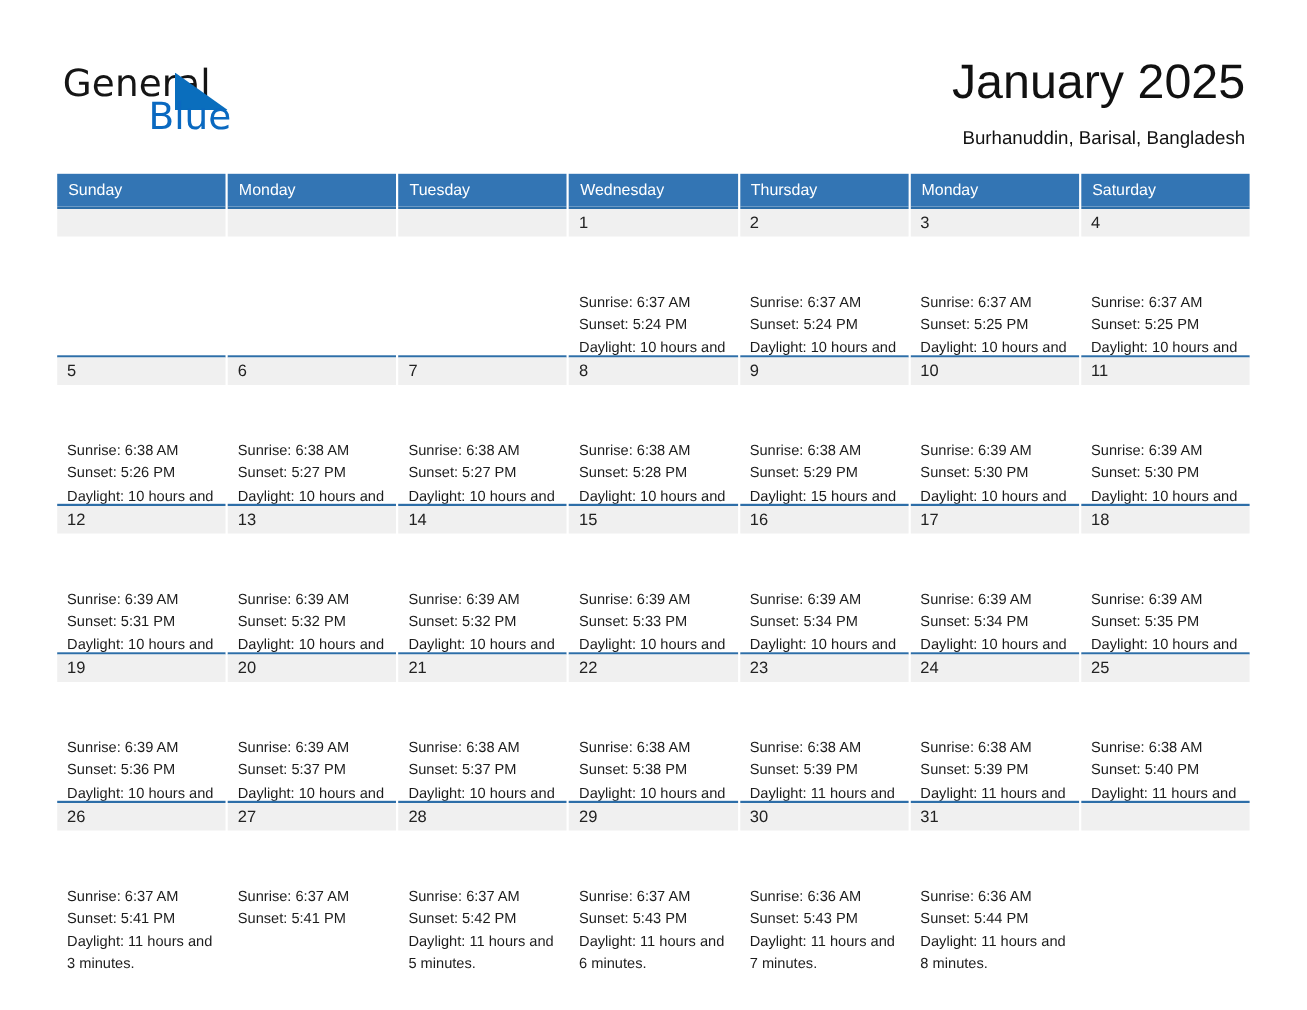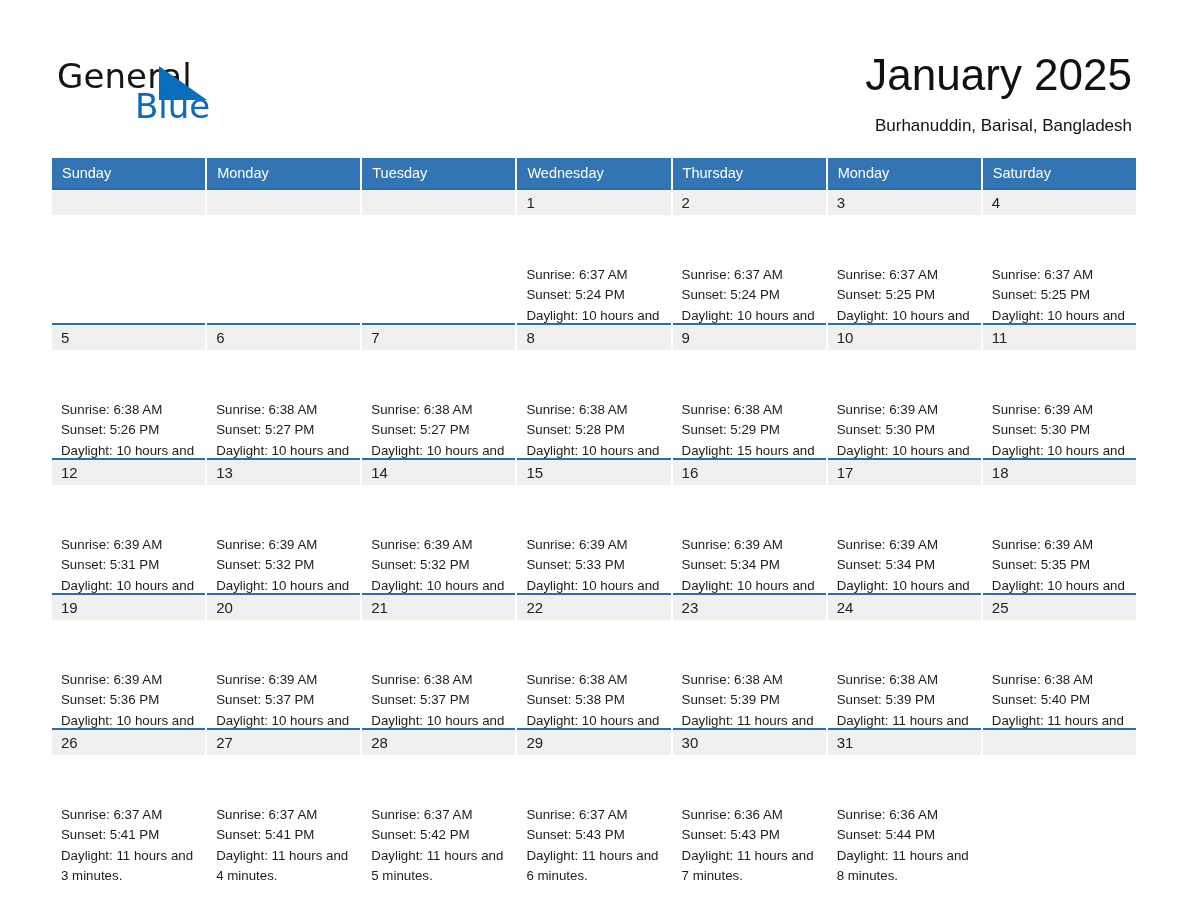--- a/index.html
+++ b/index.html
@@ -435,21 +435,20 @@
           <div>Sunrise: 6:37 AM</div>
           <div>Sunset: 5:41 PM</div>
           <div class="daylight-line">Daylight: 11 hours and 3 minutes.</div>
         </div>
       </div>
       <div class="day-cell">
         <div class="day-num-strip"><span class="day-num">27</span></div>
         <div class="day-body">
           <div>Sunrise: 6:37 AM</div>
           <div>Sunset: 5:41 PM</div>
-          <div class="daylight-line">Daylight: 11 hours and 4 minutes.</div>
         </div>
       </div>
       <div class="day-cell">
         <div class="day-num-strip"><span class="day-num">28</span></div>
         <div class="day-body">
           <div>Sunrise: 6:37 AM</div>
           <div>Sunset: 5:42 PM</div>
           <div class="daylight-line">Daylight: 11 hours and 5 minutes.</div>
         </div>
       </div>

